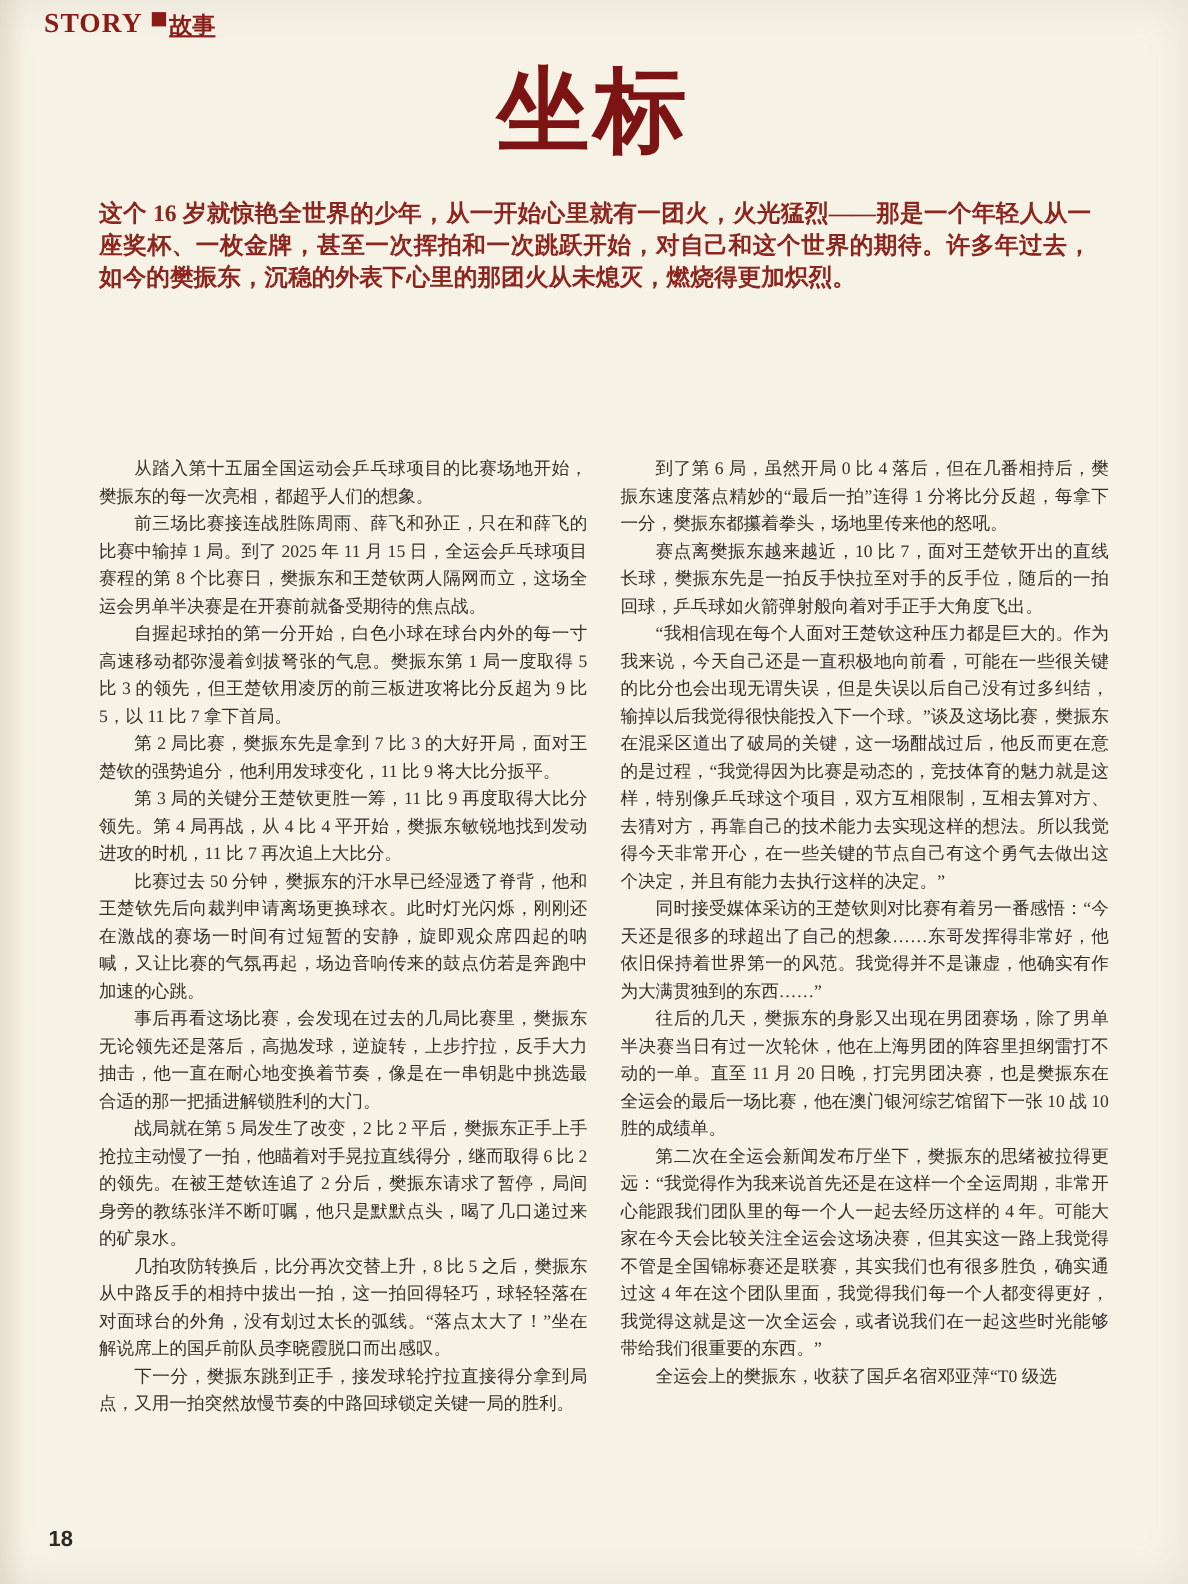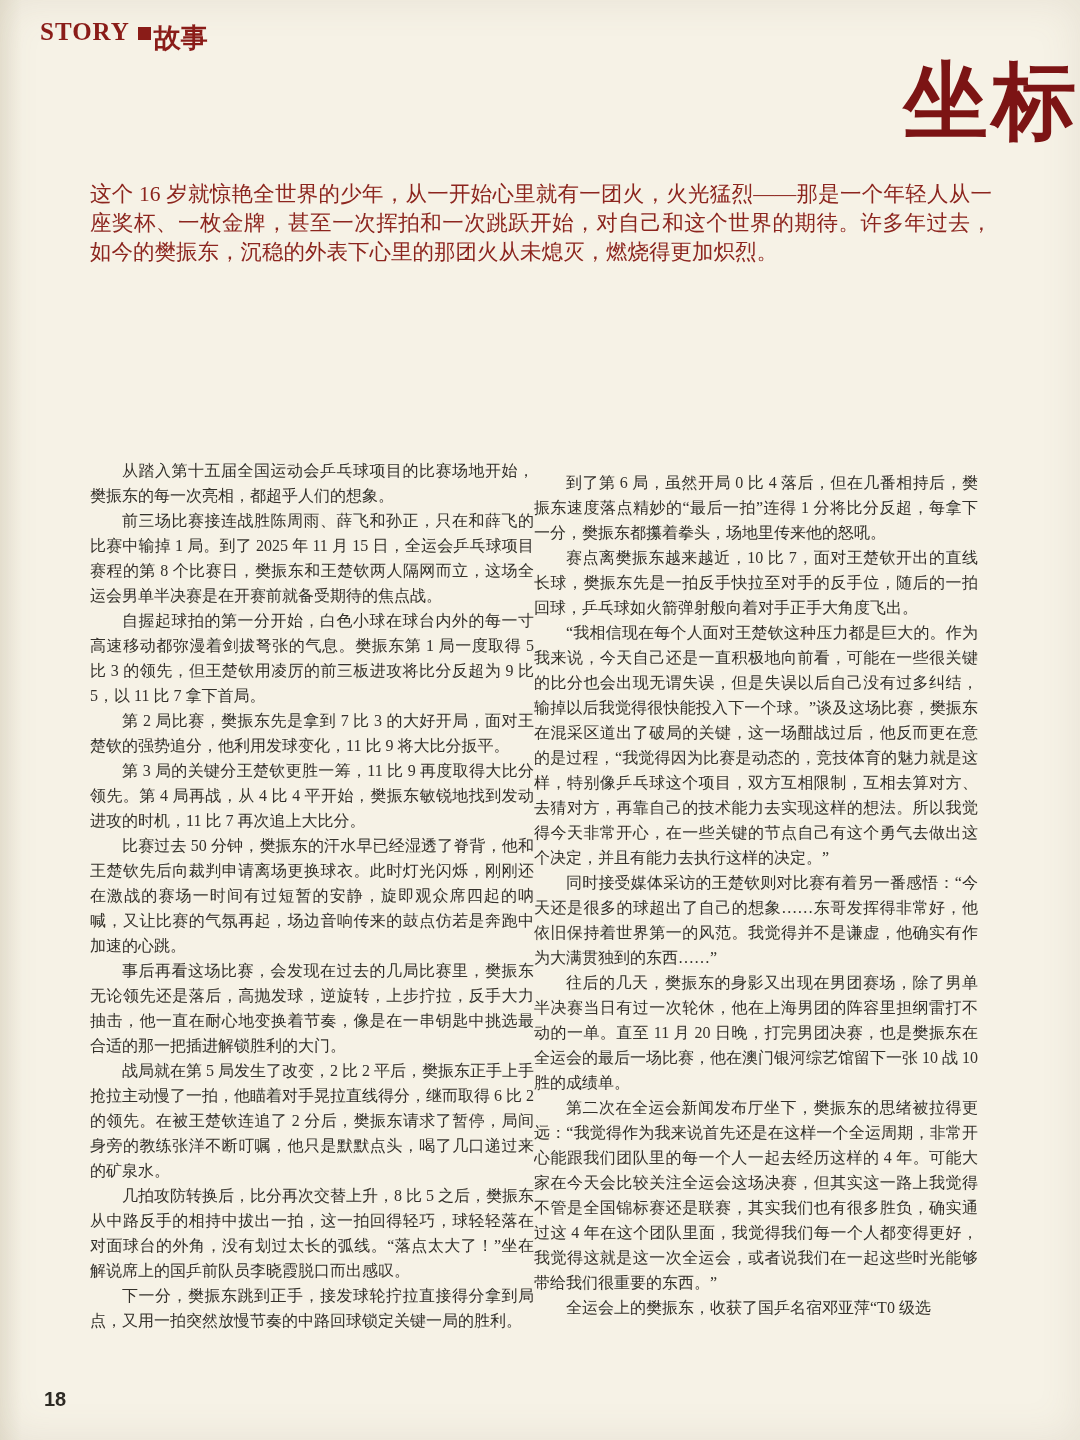--- a/index.html
+++ b/index.html
@@ -19,80 +19,80 @@
     font-family: "Liberation Serif", "DejaVu Serif", serif;
     box-shadow: inset 0 0 40px rgba(120,110,85,0.12);
   }
 
   
   .page-header {
     position: absolute;
     top: 8px;
     left: 40px;
     display: flex;
-    align-items: center;
     color: #8a1c18;
   }
   .story-en {
     font-size: 25px;
     font-weight: bold;
     letter-spacing: 1px;
   }
   .red-square {
     display: inline-block;
     width: 13px;
     height: 13px;
     background: #8a1c18;
     margin: 3px 3px 0 8px;
   }
   .story-cn {
-    font-size: 27px;
+    font-size: 21px;
     font-weight: bold;
-    margin-top: 12px;
+    margin-top: 1px;
+    text-decoration: underline;
   }
 
   
   .article-title {
     position: absolute;
     top: 52px;
     left: 0;
     width: 100%;
     margin: 0;
-    text-align: right;
+    text-align: center;
     font-size: 84px;
     font-weight: bold;
     color: #7c1414;
     letter-spacing: 4px;
     line-height: 1.2;
   }
 
   
   .article-intro {
     position: absolute;
     top: 180px;
     left: 90px;
     width: 902px;
     margin: 0;
     font-size: 21.5px;
     line-height: 29px;
-    font-weight: 400;
+    font-weight: 700;
     color: #8c251e;
     text-align: justify;
   }
 
   
   .article-body {
     position: absolute;
     top: 414px;
     left: 90px;
     width: 918px;
     height: 962px;
     display: flex;
+    gap: 30px;
     overflow: hidden;
-    align-items: center;
   }
   .col {
     width: 444px;
     overflow: hidden;
   }
   .body-para {
     margin: 0;
     font-size: 16px;
     line-height: 25px;
     color: #33302a;

